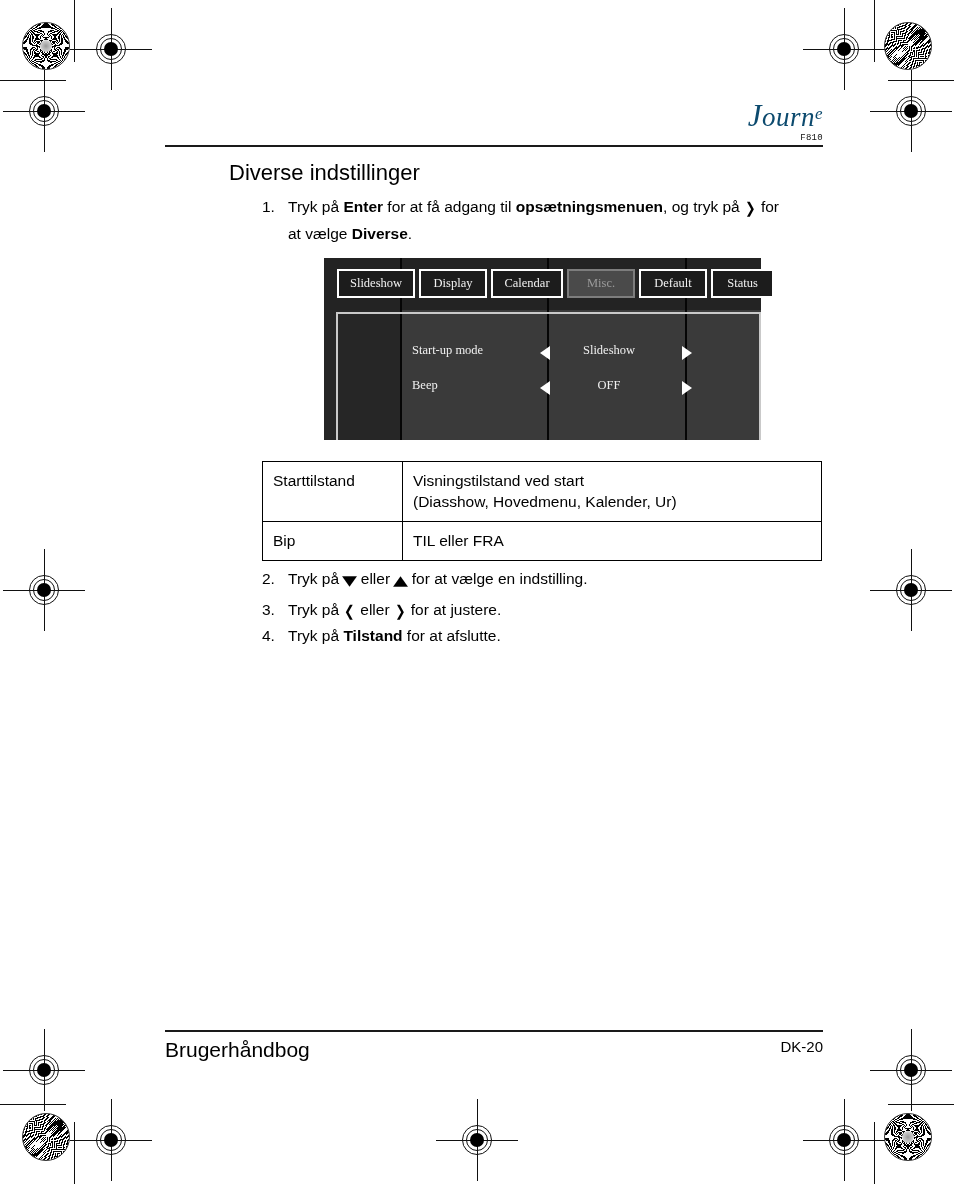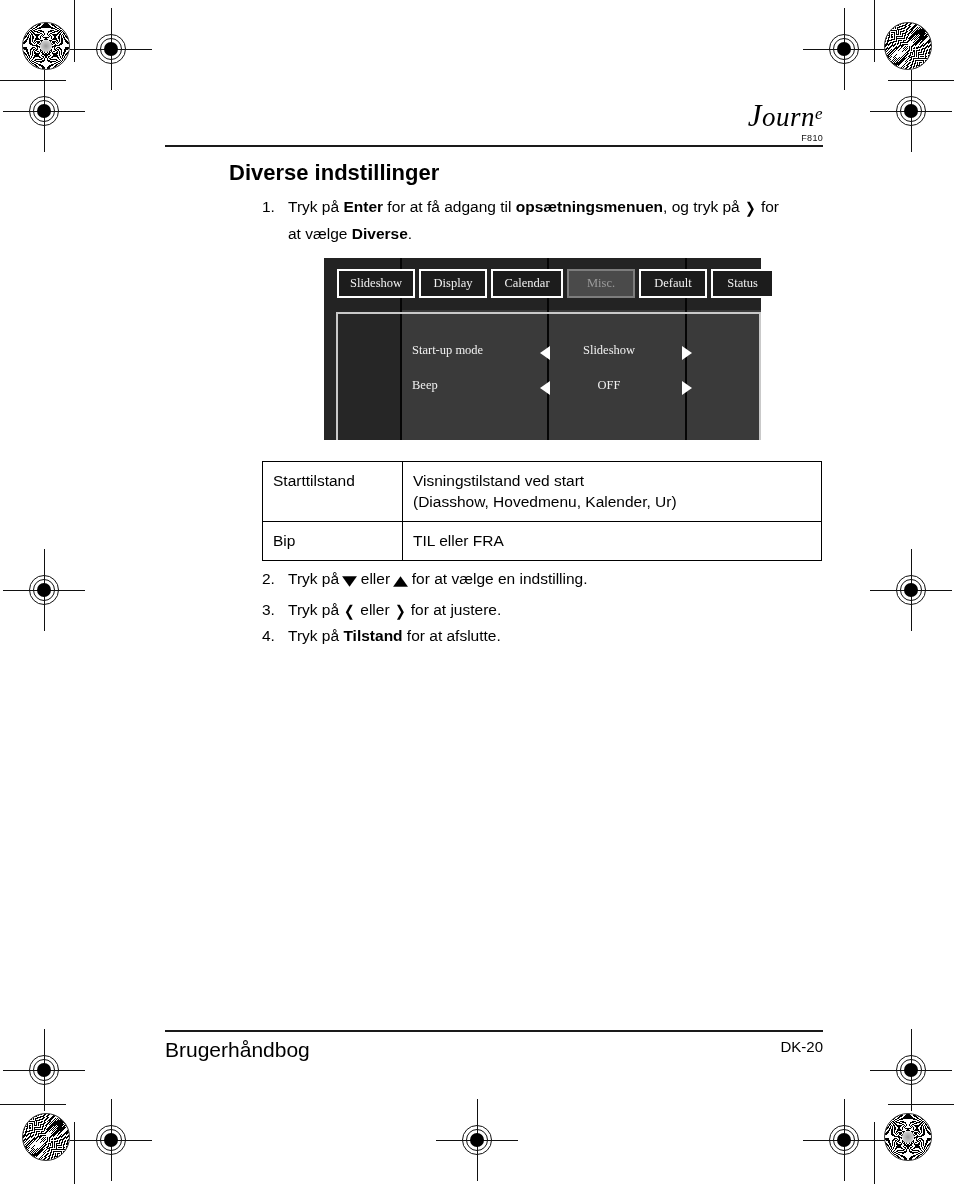--- a/index.html
+++ b/index.html
@@ -71,44 +71,44 @@
     font-family: "Liberation Serif", serif;
     font-size: 15.5px; color: #000; white-space: nowrap;
   }
 
   .logo-wrap {
     position: absolute; right: 131px; top: 100px;
     text-align: right; line-height: 1;
   }
   .logo-script {
     font-family: "Liberation Serif", serif;
-    font-style: italic; font-size: 27px; color: #000000;
+    font-style: italic; font-size: 27px; color: #0c4a6e;
     letter-spacing: 0.5px;
   }
   .logo-script .cap { font-size: 31px; }
   .logo-script .sup {
     font-size: 17px; vertical-align: 7px; font-style: italic;
   }
   .logo-model {
-    font-family: Liberation Sans, sans-serif;
+    font-family: Liberation Mono, monospace;
     font-size: 9px; color: #111; margin-top: 3px; letter-spacing: 0.3px;
   }
 
   .rule-top {
     position: absolute; left: 165px; top: 145px;
     width: 658px; height: 1.6px; background: #1a1a1a;
   }
   .rule-bottom {
     position: absolute; left: 165px; top: 1030px;
     width: 658px; height: 1.6px; background: #1a1a1a;
   }
 
   .page-title {
     position: absolute; left: 229px; top: 160px;
-    font-size: 22px; font-weight: bold; color: #000;
+    font-size: 22px; font-weight: normal; color: #000;
   }
 
   .step {
     position: absolute; font-size: 15.5px; color: #000;
     line-height: 26px;
   }
   .step .num {
     position: absolute; left: 0; top: 0; width: 26px; text-align: left;
   }
   .step .body { display: block; margin-left: 26px; }

